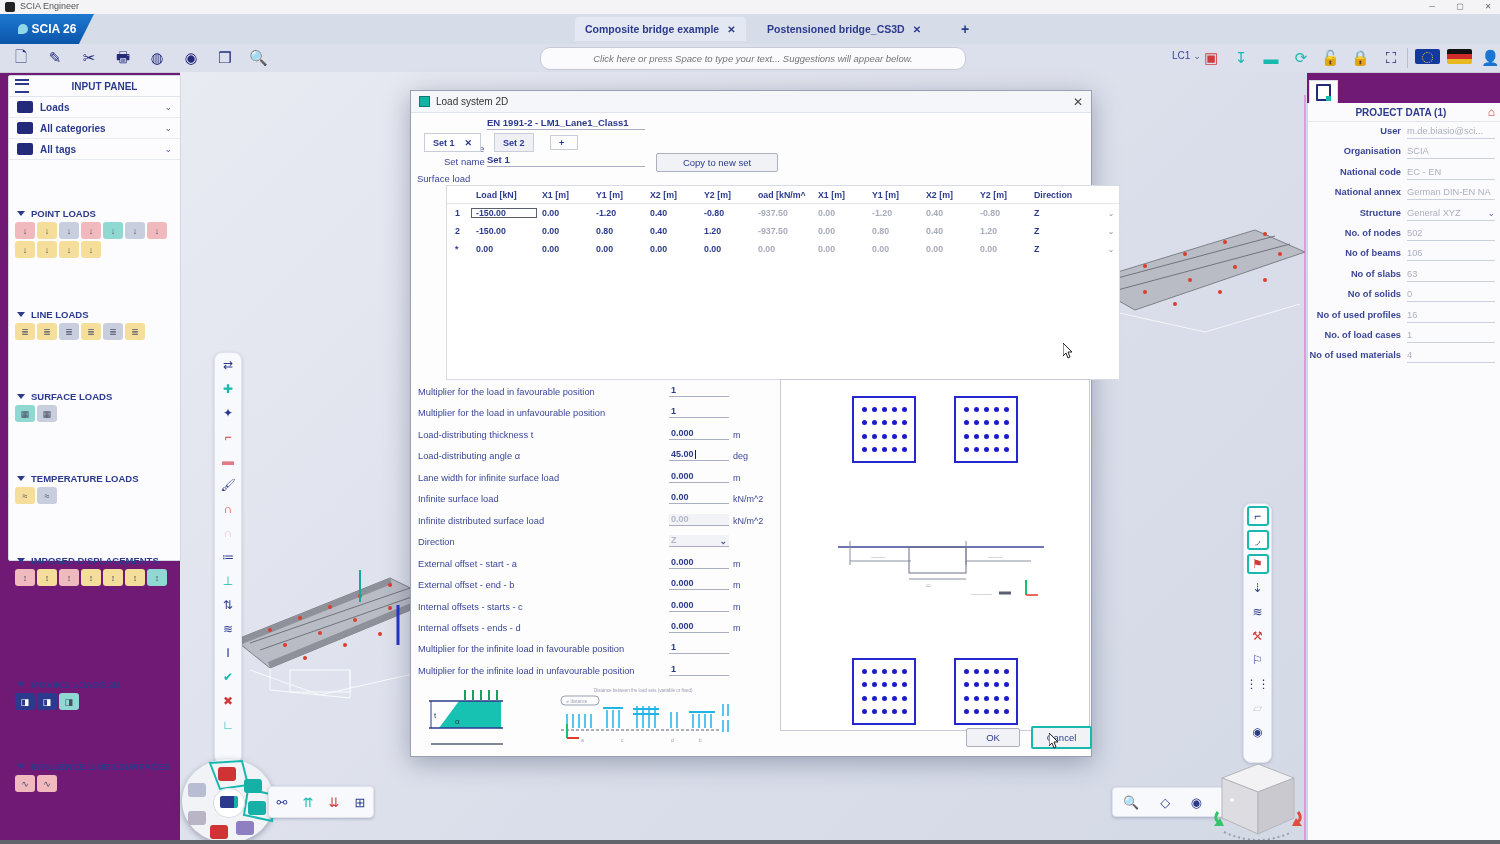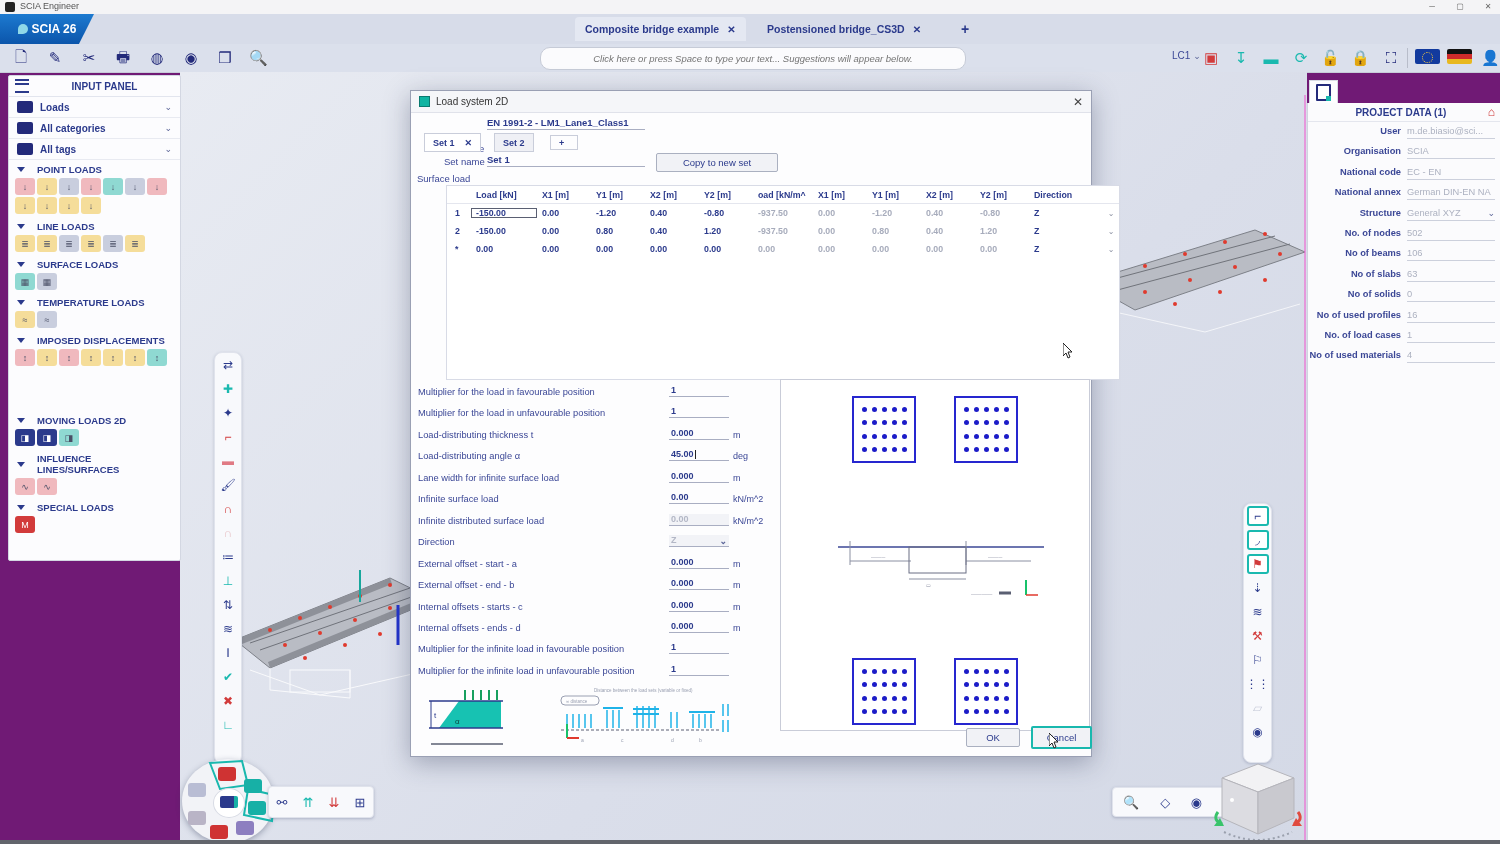--- a/index.html
+++ b/index.html
@@ -31,21 +31,21 @@
   
   #input-panel{left:8px;top:75px;width:171px;height:484px;background:#fcfcfe;border:1px solid #d3d7e2;border-radius:2px;}
   #ip-head{position:relative;height:20px;border-bottom:1px solid #e2e5ee;display:flex;align-items:center;}
   #ip-head .title{flex:1;text-align:center;font-size:10px;font-weight:bold;}
   .burger{width:14px;height:10px;margin-left:6px;border-top:2px solid #2b3a8c;border-bottom:2px solid #2b3a8c;position:relative;cursor:pointer;}
   .burger:before{content:"";position:absolute;left:0;right:0;top:2px;height:2px;background:#2b3a8c;}
   .ip-filter{height:20px;border-bottom:1px solid #e8eaf1;display:flex;align-items:center;gap:7px;padding:0 8px;cursor:pointer;}
   .ip-filter .fi{width:16px;height:12px;background:#232a7a;border-radius:2px;}
   .ip-filter .lbl{flex:1;font-size:10px;font-weight:bold;}
   .chev{font-size:9px;color:#5a6498;}
-  .ip-sec-h{display:flex;align-items:center;gap:12px;padding:4px 8px 2px 8px;font-size:9.5px;font-weight:bold;cursor:pointer;}
+  .ip-sec-h{display:flex;align-items:center;gap:6px;padding:4px 8px 2px 8px;font-size:9.5px;font-weight:bold;cursor:pointer;margin-top:44px;}
   .tri{width:0;height:0;border-left:4px solid transparent;border-right:4px solid transparent;border-top:5px solid #2b3a8c;}
   .ip-icons{display:flex;flex-wrap:wrap;gap:2px;padding:1px 4px 3px 6px;}
   .chip{width:20px;height:17px;border-radius:3px;font-size:9px;display:flex;align-items:center;justify-content:center;color:#4a4f66;cursor:pointer;}
   
   #viewport{left:180px;top:72px;width:1127px;height:772px;background:linear-gradient(135deg,#e8ebf2 0%,#dadeea 60%,#d4d9e6 100%);}
   
   .strip{background:#f8f9fc;border:1px solid #e0e3ec;border-radius:8px;box-shadow:0 1px 3px rgba(60,70,110,.25);display:flex;flex-direction:column;align-items:center;}
   .strip .si{width:20px;height:20px;font-size:12px;margin:2px 0;display:flex;align-items:center;justify-content:center;cursor:pointer;}
   .si.boxed{border:2px solid #1ab9af;border-radius:3px;background:#fff;width:18px;height:16px;}
   

